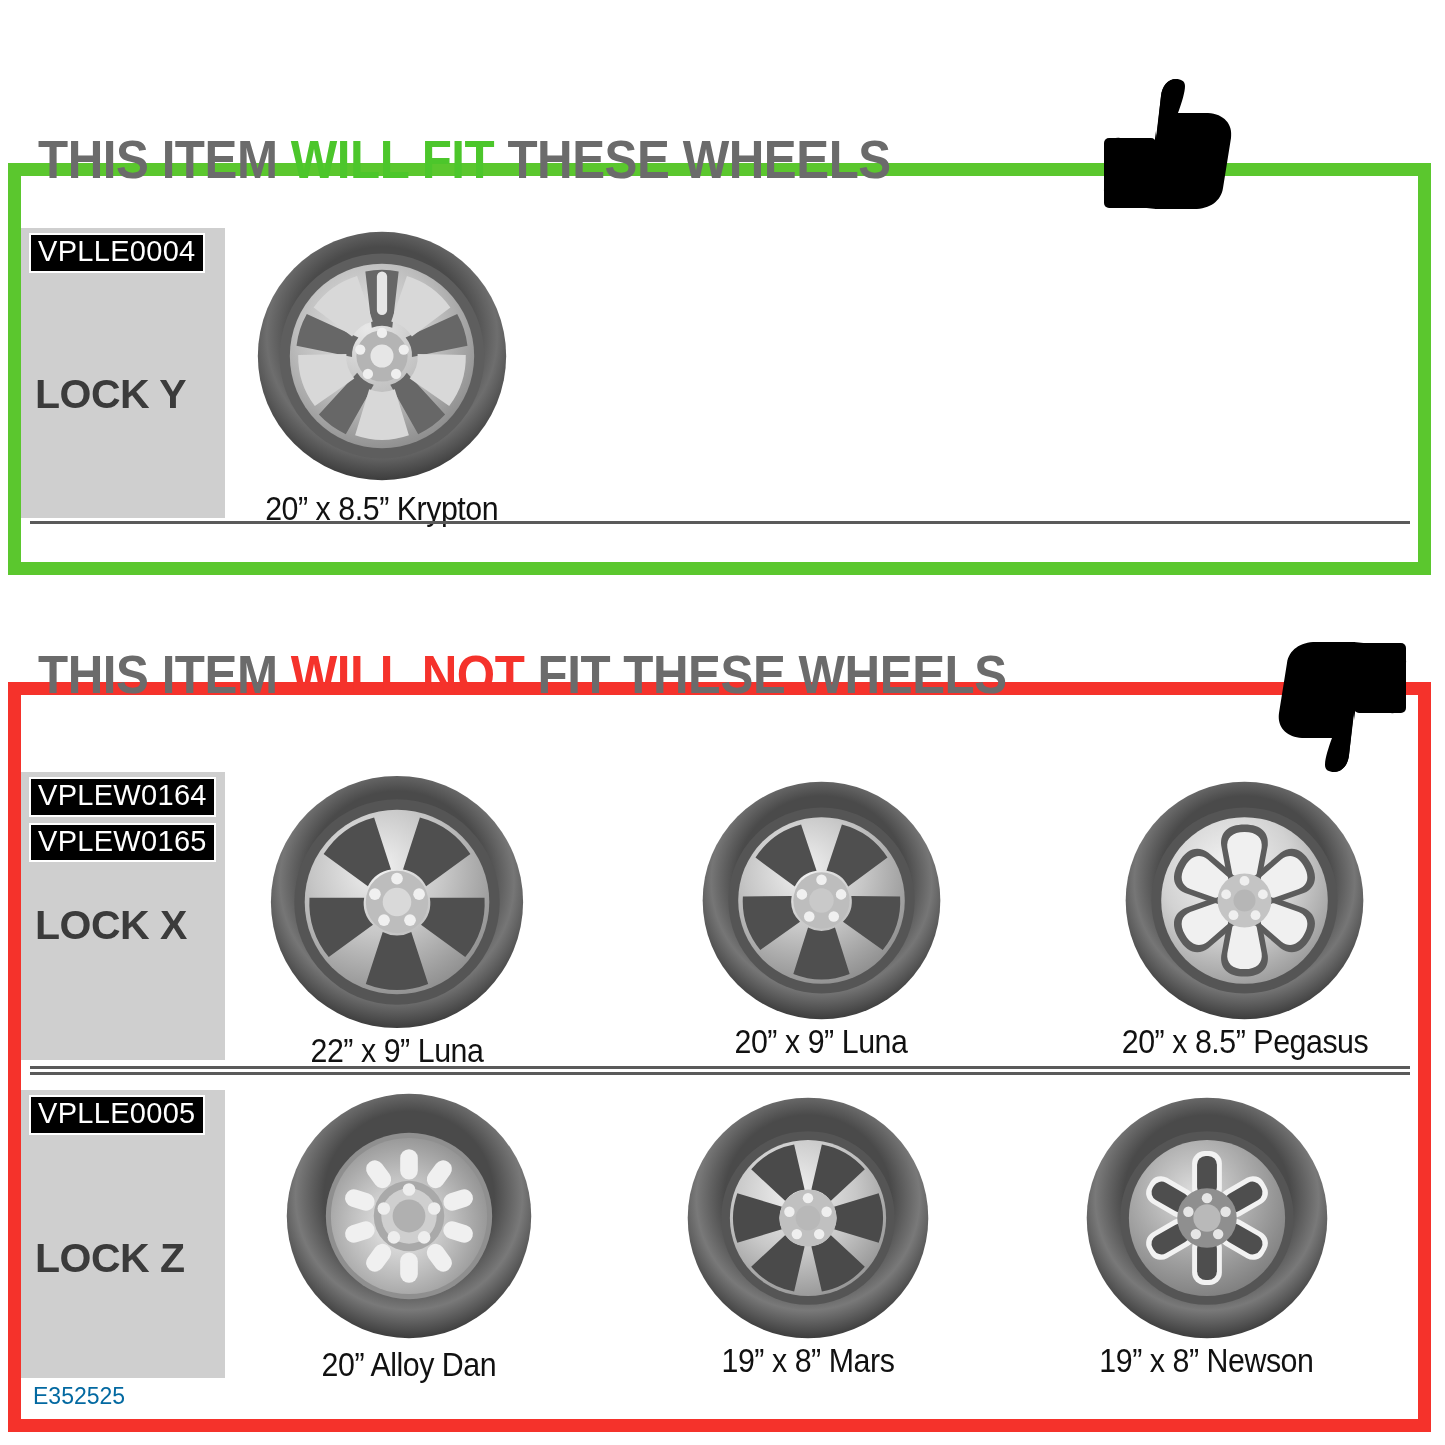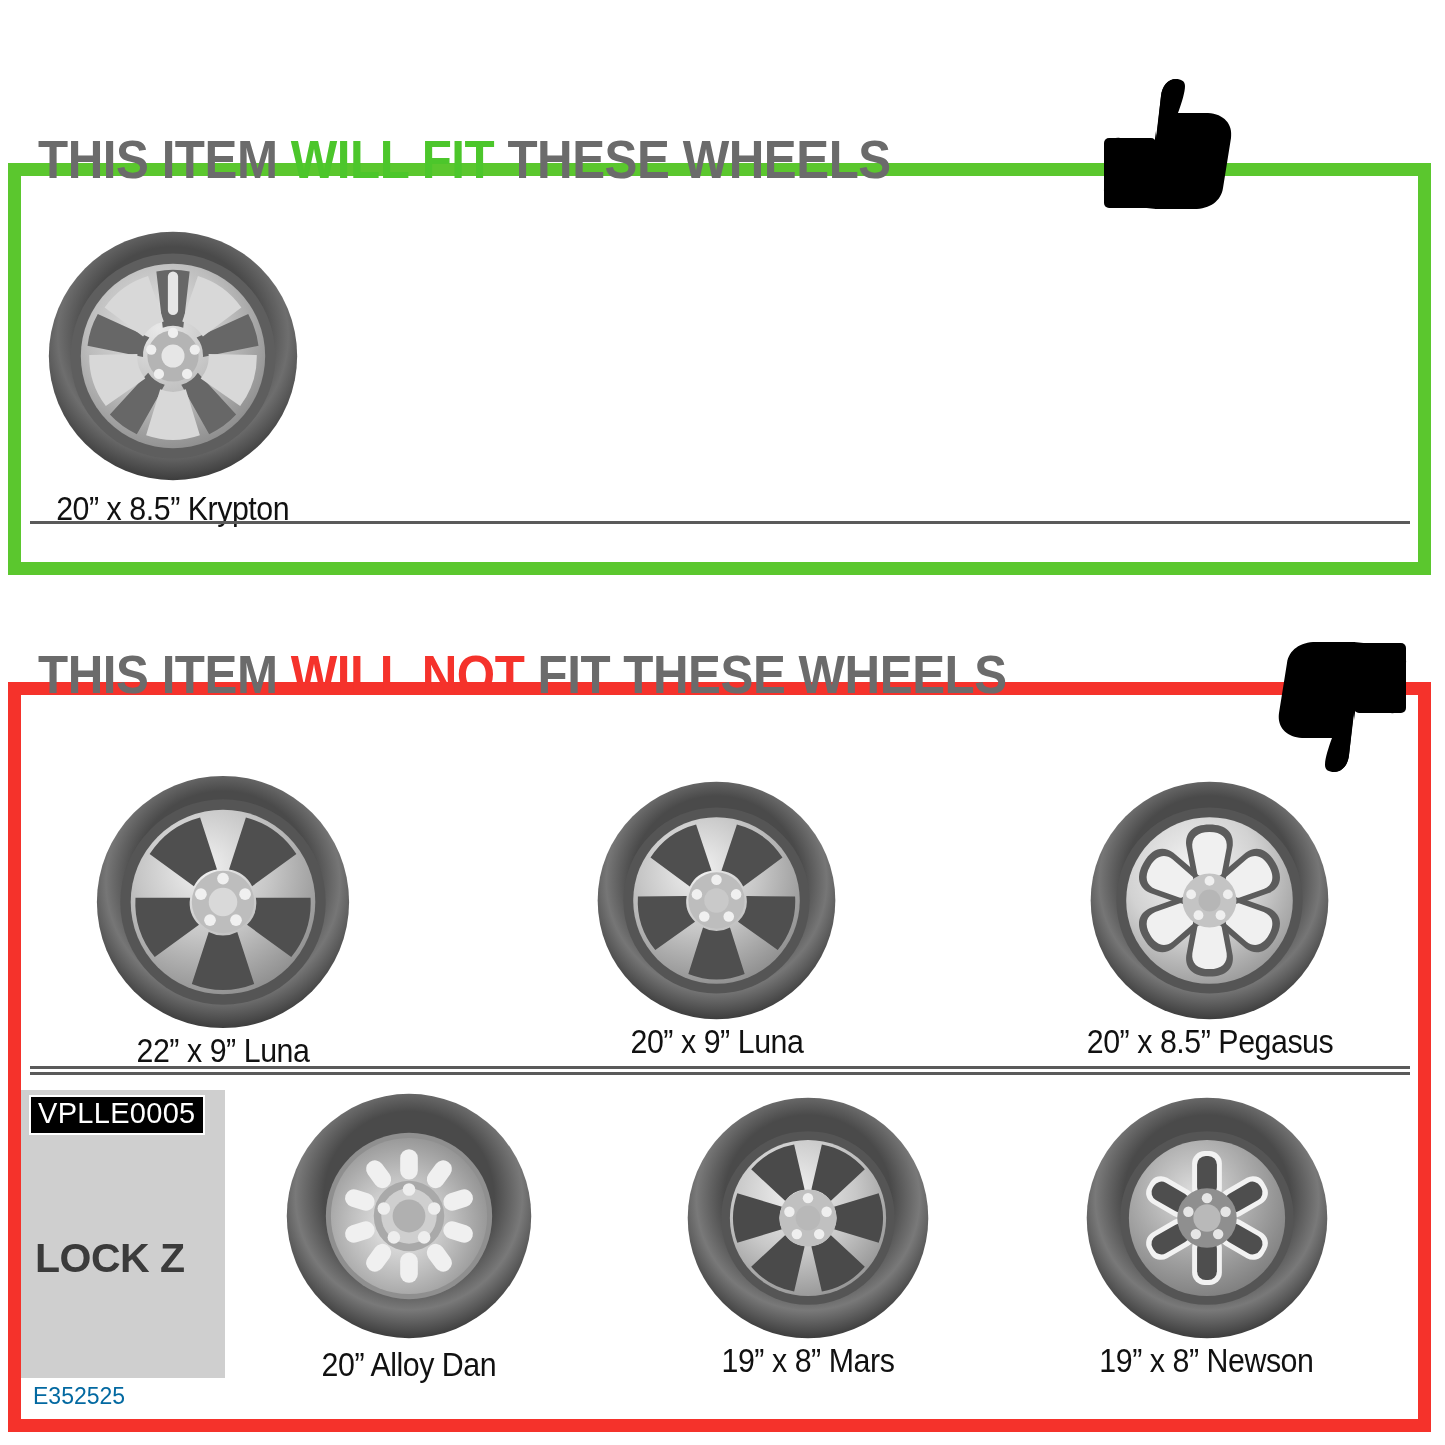--- a/index.html
+++ b/index.html
@@ -163,20 +163,26 @@
 
 <div class="thumb-wrap" style="left:1098px; top:76px;">
   <svg width="160" height="135" viewBox="0 0 160 135">
     <path fill="#000000" d="M78 3 C70 3 64 10 63 20 L58 66 L22 62 C14 61 8 66 8 74 L6 112 C5 121 11 128 20 129 L58 133 L58 60 Z"></path>
     <path fill="#000000" d="M57 55 L57 133 L96 133 C112 133 123 125 125 112 L133 62 C135 48 126 38 110 37 L80 37 C84 26 87 16 87 10 C87 5 83 3 78 3 C70 3 64 10 63 20 L58 62 Z"></path>
     <rect x="6" y="62" width="52" height="70" rx="5" fill="#000000"></rect>
   </svg>
 </div>
 
 <div class="row" style="top:228px; height:300px;">
+  <div class="label-col">
+    <div class="label-box" style="height:290px;">
+      <div class="sku-badge">VPLLE0004</div>
+      <div class="lock-name" style="margin-top:98px;">LOCK Y</div>
+    </div>
+  </div>
   <div class="wheels-col" style="padding-right:0;">
     <div class="wheel-cell" style="flex:0 0 345px;">
       <svg width="262" height="262" viewBox="0 0 200 200">
         <defs>
           <radialGradient id="tg1" cx="50%" cy="42%" r="58%">
             <stop offset="62%" stop-color="#4a4a4a"></stop>
               <stop offset="80%" stop-color="#6e6e6e"></stop>
               <stop offset="100%" stop-color="#3d3d3d"></stop>
           </radialGradient>
           <radialGradient id="rg1" cx="42%" cy="35%" r="70%">
@@ -254,20 +260,27 @@
   <svg width="160" height="135" viewBox="0 0 160 135">
     <g transform="translate(160,135) rotate(180)">
       <path fill="#000000" d="M78 3 C70 3 64 10 63 20 L58 66 L22 62 C14 61 8 66 8 74 L6 112 C5 121 11 128 20 129 L58 133 L58 60 Z"></path>
       <path fill="#000000" d="M57 55 L57 133 L96 133 C112 133 123 125 125 112 L133 62 C135 48 126 38 110 37 L80 37 C84 26 87 16 87 10 C87 5 83 3 78 3 C70 3 64 10 63 20 L58 62 Z"></path>
       <rect x="6" y="62" width="52" height="70" rx="5" fill="#000000"></rect>
     </g>
   </svg>
 </div>
 
 <div class="row" style="top:772px; height:300px;">
+  <div class="label-col">
+    <div class="label-box" style="height:288px;">
+      <div class="sku-badge">VPLEW0164</div>
+      <div class="sku-badge" style="margin-top:6px;">VPLEW0165</div>
+      <div class="lock-name" style="margin-top:40px;">LOCK X</div>
+    </div>
+  </div>
   <div class="wheels-col" style="padding-right:12px;gap:47px;">
 
     <div class="wheel-cell">
       <svg width="260" height="260" viewBox="0 0 200 200">
         <defs>
           <radialGradient id="tg2" cx="50%" cy="42%" r="58%">
             <stop offset="62%" stop-color="#4a4a4a"></stop>
               <stop offset="80%" stop-color="#767676"></stop>
               <stop offset="100%" stop-color="#3d3d3d"></stop>
           </radialGradient>

